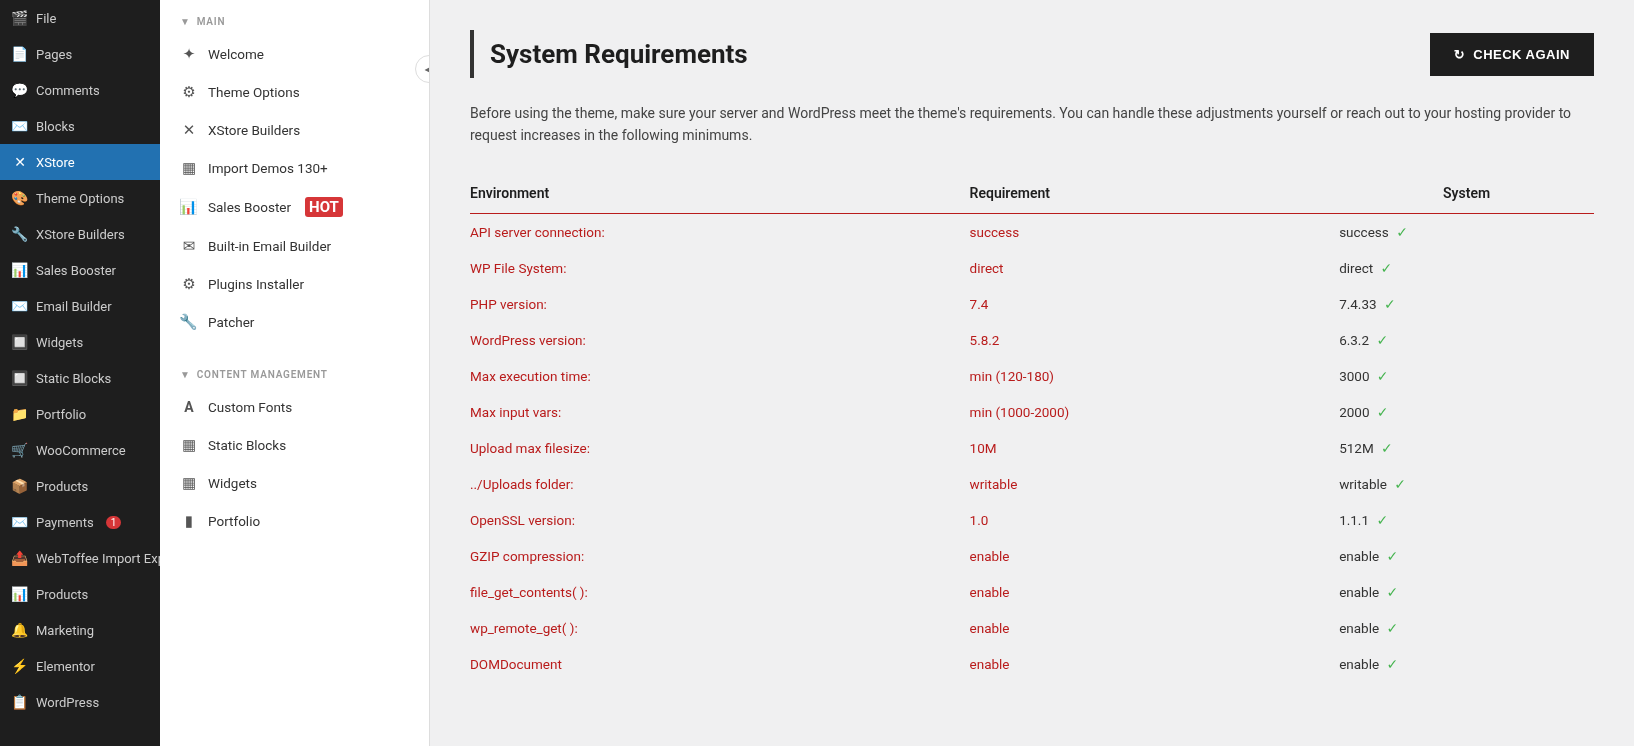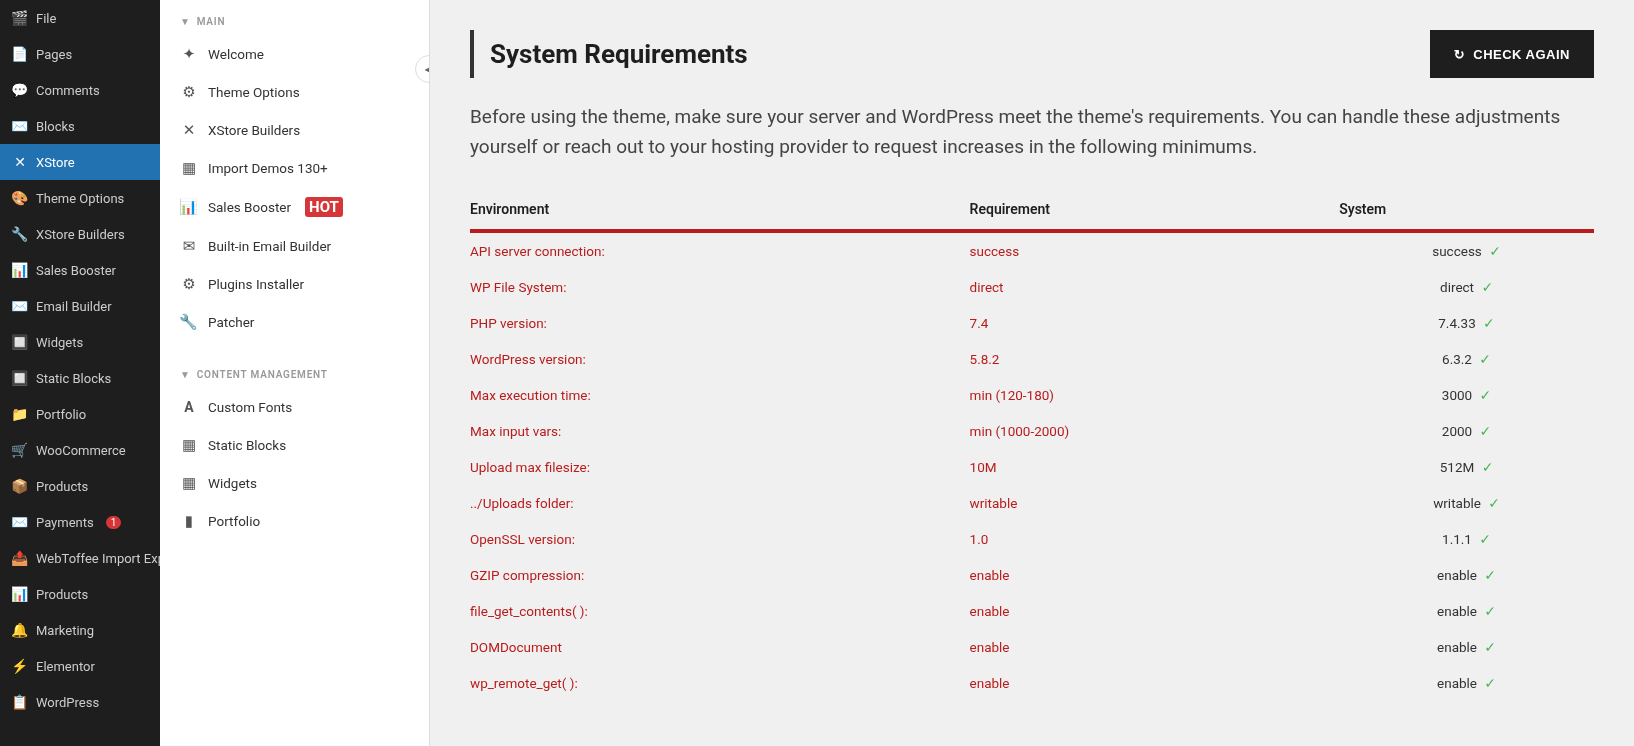--- a/index.html
+++ b/index.html
@@ -96,20 +96,21 @@
       background: #f0f0f1;
     }
 
     .content-inner {
       background: #f0f0f1;
       padding: 30px 40px;
     }
 
     .page-header {
       display: flex;
+      align-items: center;
       justify-content: space-between;
       margin-bottom: 24px;
     }
 
     .page-title-wrap {
       display: flex;
       align-items: center;
       gap: 0;
     }
 
@@ -134,50 +135,50 @@
       font-size: 13px;
       font-weight: 600;
       cursor: pointer;
       display: flex;
       align-items: center;
       gap: 8px;
       letter-spacing: 0.5px;
     }
 
     .description {
-      font-size: 19px;
+      font-size: 14px;
       color: #444;
       line-height: 1.6;
       margin-bottom: 30px;
     }
 
     
     .req-table {
       width: 100%;
       border-collapse: collapse;
       background: transparent;
     }
     .req-table thead tr {
-      border-bottom: 4px solid #b91c1c;
+      border-bottom: 1px solid #b91c1c;
     }
     .req-table th {
       font-size: 14px;
       font-weight: 600;
       color: #1e1e1e;
       padding: 8px 0 12px 0;
       text-align: left;
     }
-    .req-table th.right { text-align: left; }
+    .req-table th.right { text-align: center; }
     .req-table td {
       padding: 10px 0;
       font-size: 13.5px;
       color: #b91c1c;
       border-bottom: none;
     }
-    .req-table td.right { text-align: center; color: #333; }
+    .req-table td.right { text-align: left; color: #333; }
     .check-green { color: #46b450; font-size: 14px; margin-left: 4px; }
   </style>
 </head>
 <body>
 
 <nav class="sidebar">
   <div class="sidebar-item">
     <span class="sidebar-icon">🎬</span>
     <span>File</span>
   </div>
@@ -398,25 +399,25 @@
             <td>GZIP compression:</td>
             <td>enable</td>
             <td class="right">enable <span class="check-green">✓</span></td>
           </tr>
           <tr>
             <td>file_get_contents( ):</td>
             <td>enable</td>
             <td class="right">enable <span class="check-green">✓</span></td>
           </tr>
           <tr>
+            <td>wp_remote_get( ):</td>
+            <td>enable</td>
+            <td class="right">enable <span class="check-green">✓</span></td>
+          </tr>
+          <tr>
             <td>DOMDocument</td>
             <td>enable</td>
             <td class="right">enable <span class="check-green">✓</span></td>
           </tr>
-          <tr>
-            <td>wp_remote_get( ):</td>
-            <td>enable</td>
-            <td class="right">enable <span class="check-green">✓</span></td>
-          </tr>
         </tbody>
     </table>
   </div>
 </div>
 
 </body></html>

